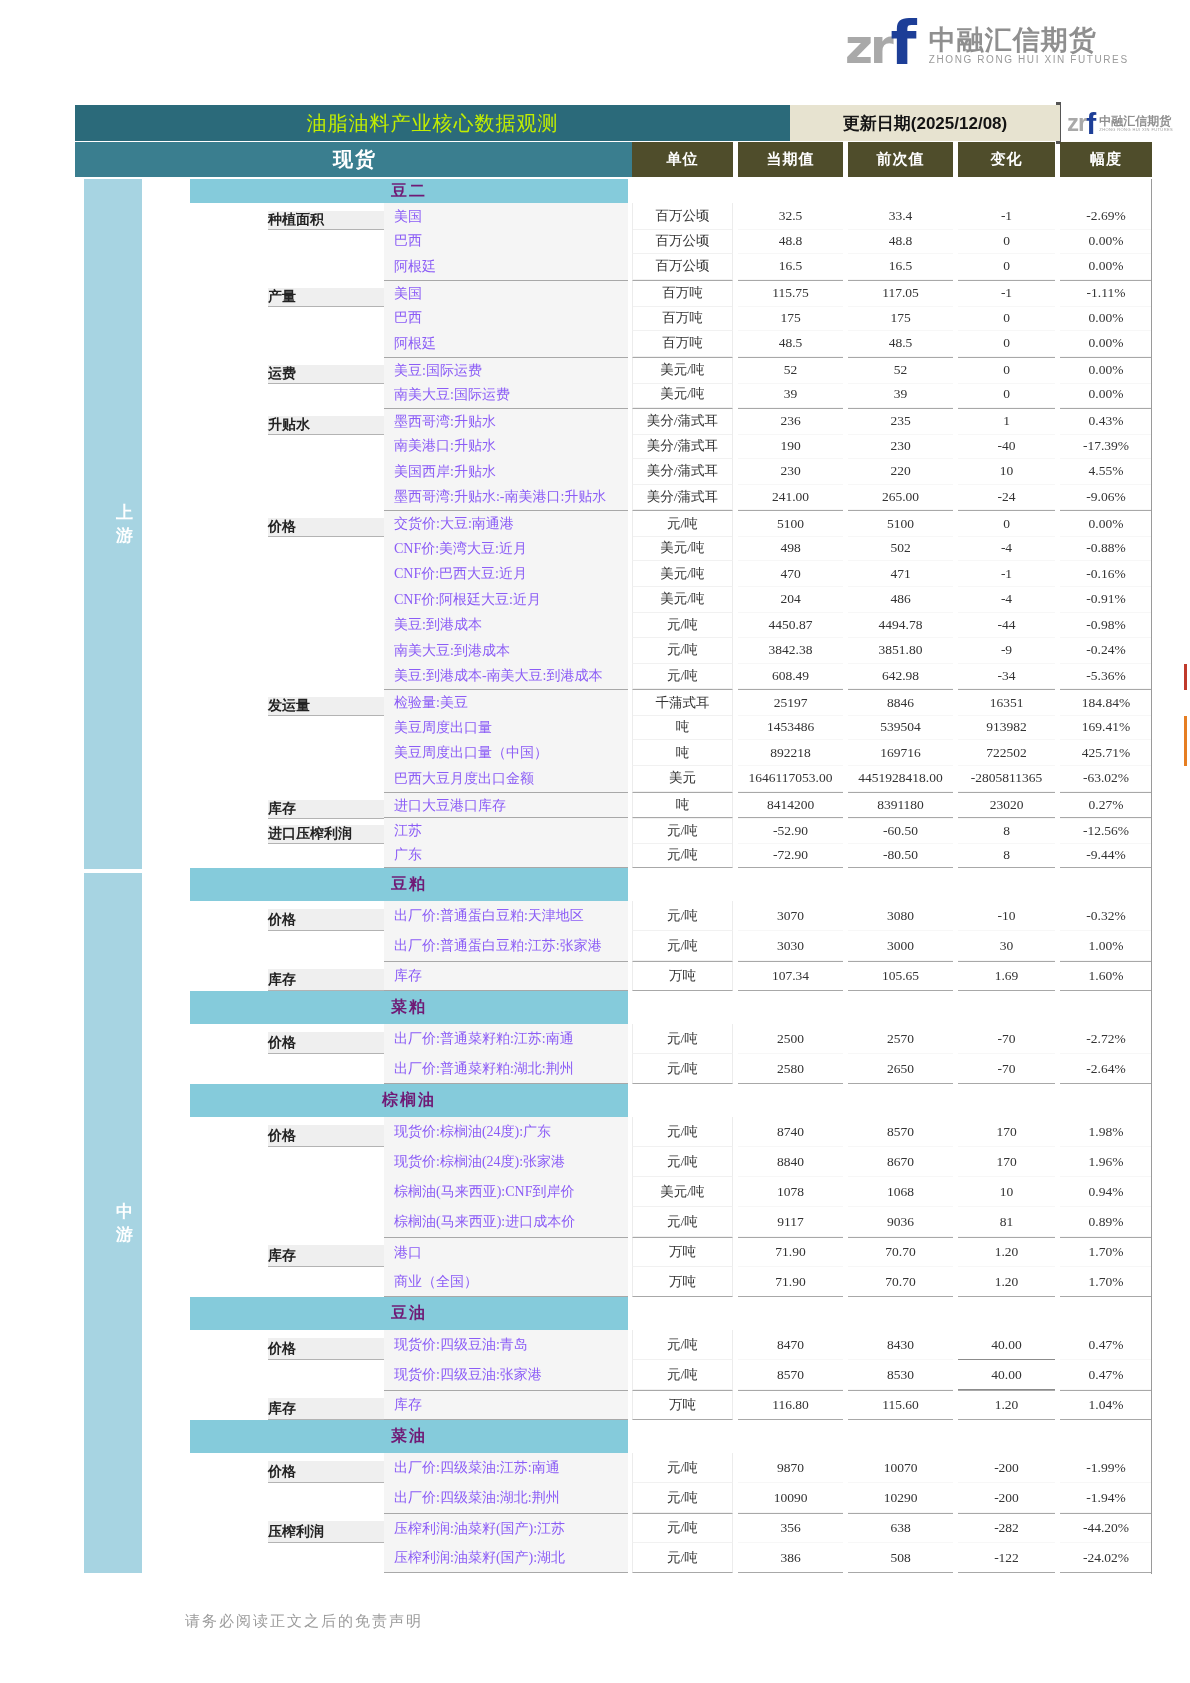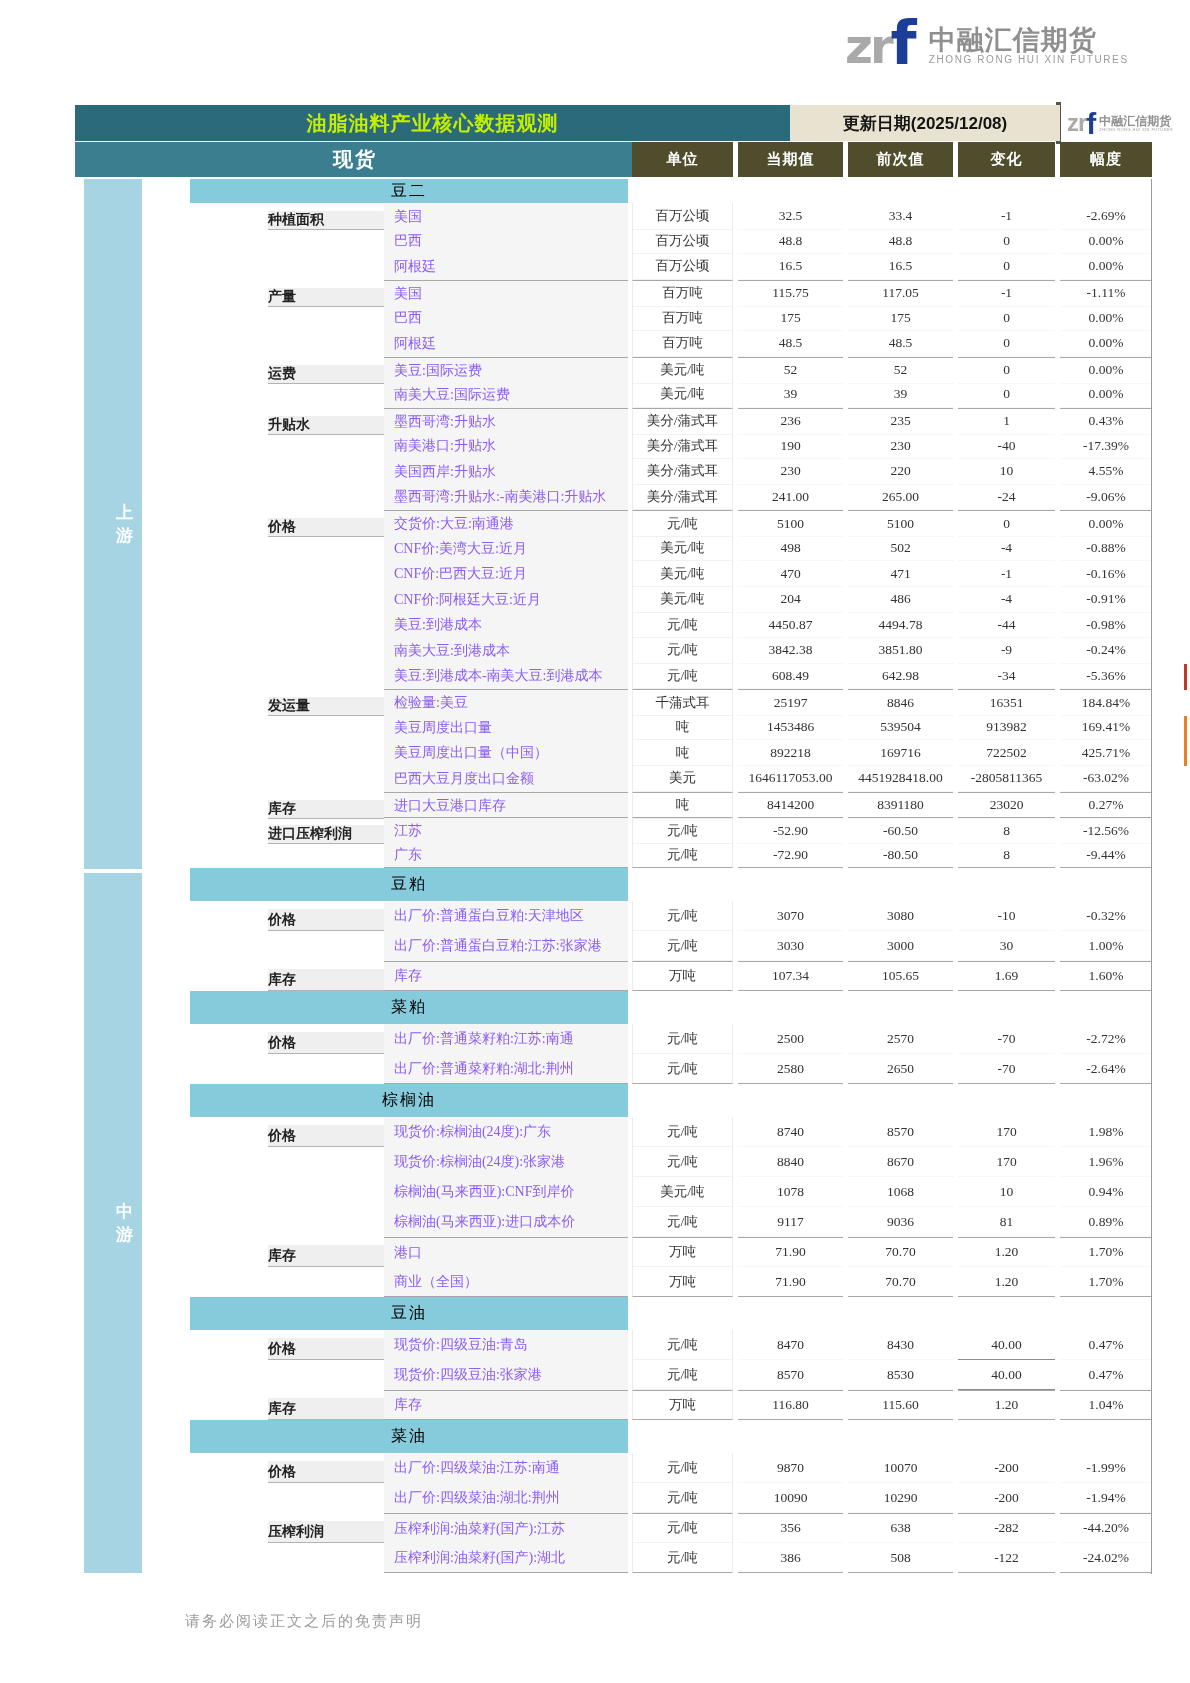--- a/index.html
+++ b/index.html
@@ -31,39 +31,39 @@
   .mini-bar{width:5px;height:42px;background:#555;margin-right:6px;flex:none;}
   .mini-logo .zr{font-weight:bold;font-size:24px;color:#a9a9a9;letter-spacing:-1px;line-height:.8;}
   .mini-logo .f{font-weight:bold;font-size:30px;color:#1d3e97;line-height:.7;}
   .mini-txt{margin-left:3px;}
   .mini-cn{font-size:12px;font-weight:bold;color:#8f8f8f;white-space:nowrap;line-height:1;}
   .mini-en{font-size:4px;color:#9a9a9a;white-space:nowrap;letter-spacing:.4px;}
   
   .sheet{position:absolute;left:75px;top:105px;width:1077px;}
   .r1{position:relative;height:36px;}
   .r1-title{position:absolute;left:0;top:0;width:715px;height:36px;background:var(--teal_dark);
-    color:var(--title_yellow);font-size:20px;font-weight:bold;display:flex;align-items:center;justify-content:center;letter-spacing:1px;}
+    color:var(--title_yellow);font-size:20px;font-weight:normal;display:flex;align-items:center;justify-content:center;letter-spacing:1px;}
   .r1-update{position:absolute;left:715px;top:0;width:270px;height:36px;background:var(--update_bg);
     color:#141414;font-size:17px;font-weight:bold;display:flex;align-items:center;justify-content:center;}
   .r2{position:relative;height:37px;margin-top:1px;}
   .r2 .spot{position:absolute;left:0;top:0;width:560px;height:35px;background:var(--teal_mid);
     color:#fff;font-size:20px;font-weight:bold;display:flex;align-items:center;justify-content:center;letter-spacing:2px;}
   .hcell{position:absolute;top:0;height:35px;background:var(--olive);color:#fff;font-size:15px;font-weight:bold;
     display:flex;align-items:center;justify-content:center;letter-spacing:1px;}
   .h-unit{left:557px;width:101px;} .h-cur{left:663px;width:105px;}
   .h-prev{left:773px;width:105px;} .h-chg{left:883px;width:97px;} .h-pct{left:985px;width:92px;}
   
   .tbody{position:relative;}
   .right-rule{position:absolute;left:1076px;top:0;width:1px;height:1395px;background:#9a9a9a;}
   .side-band{position:absolute;left:9px;width:58px;background:var(--side_band);
     color:#fff;font-size:17px;font-weight:bold;display:flex;align-items:center;justify-content:center;letter-spacing:1px;padding-left:32px;}
   .band-up{top:0;height:690px;}
   .band-mid{top:694px;height:700px;}
   .sec-band{height:33px;margin-left:115px;width:438px;background:var(--band);
-    color:#000000;font-size:16px;font-weight:normal;display:flex;align-items:center;justify-content:center;letter-spacing:2px;}
+    color:#701a75;font-size:16px;font-weight:bold;display:flex;align-items:center;justify-content:center;letter-spacing:2px;}
   .dense .sec-band{height:24px;}
   .row{display:grid;height:30px;
     grid-template-columns:115px 78px 116px 244px 4px 101px 5px 105px 5px 105px 5px 97px 5px 92px;}
   .dense .row{height:25.6px;}
   .cell{display:flex;align-items:center;justify-content:center;
     font-family:"Liberation Serif","DejaVu Serif",serif;font-size:13.5px;color:#333;}
   .cat{font-family:"Liberation Sans",sans-serif;background:#efefef;border-bottom:1.5px solid #b3b3b3;
     font-size:14px;font-weight:bold;color:#222;justify-content:flex-start;margin-top:8px;}
   .item{background:#f5f5f5;justify-content:flex-start;padding-left:10px;font-size:14px;color:#8b5cf6;}
   .unit{border-left:1px solid #ececec;border-right:1px solid #ececec;border-bottom:1px solid #f1f1f1;}

